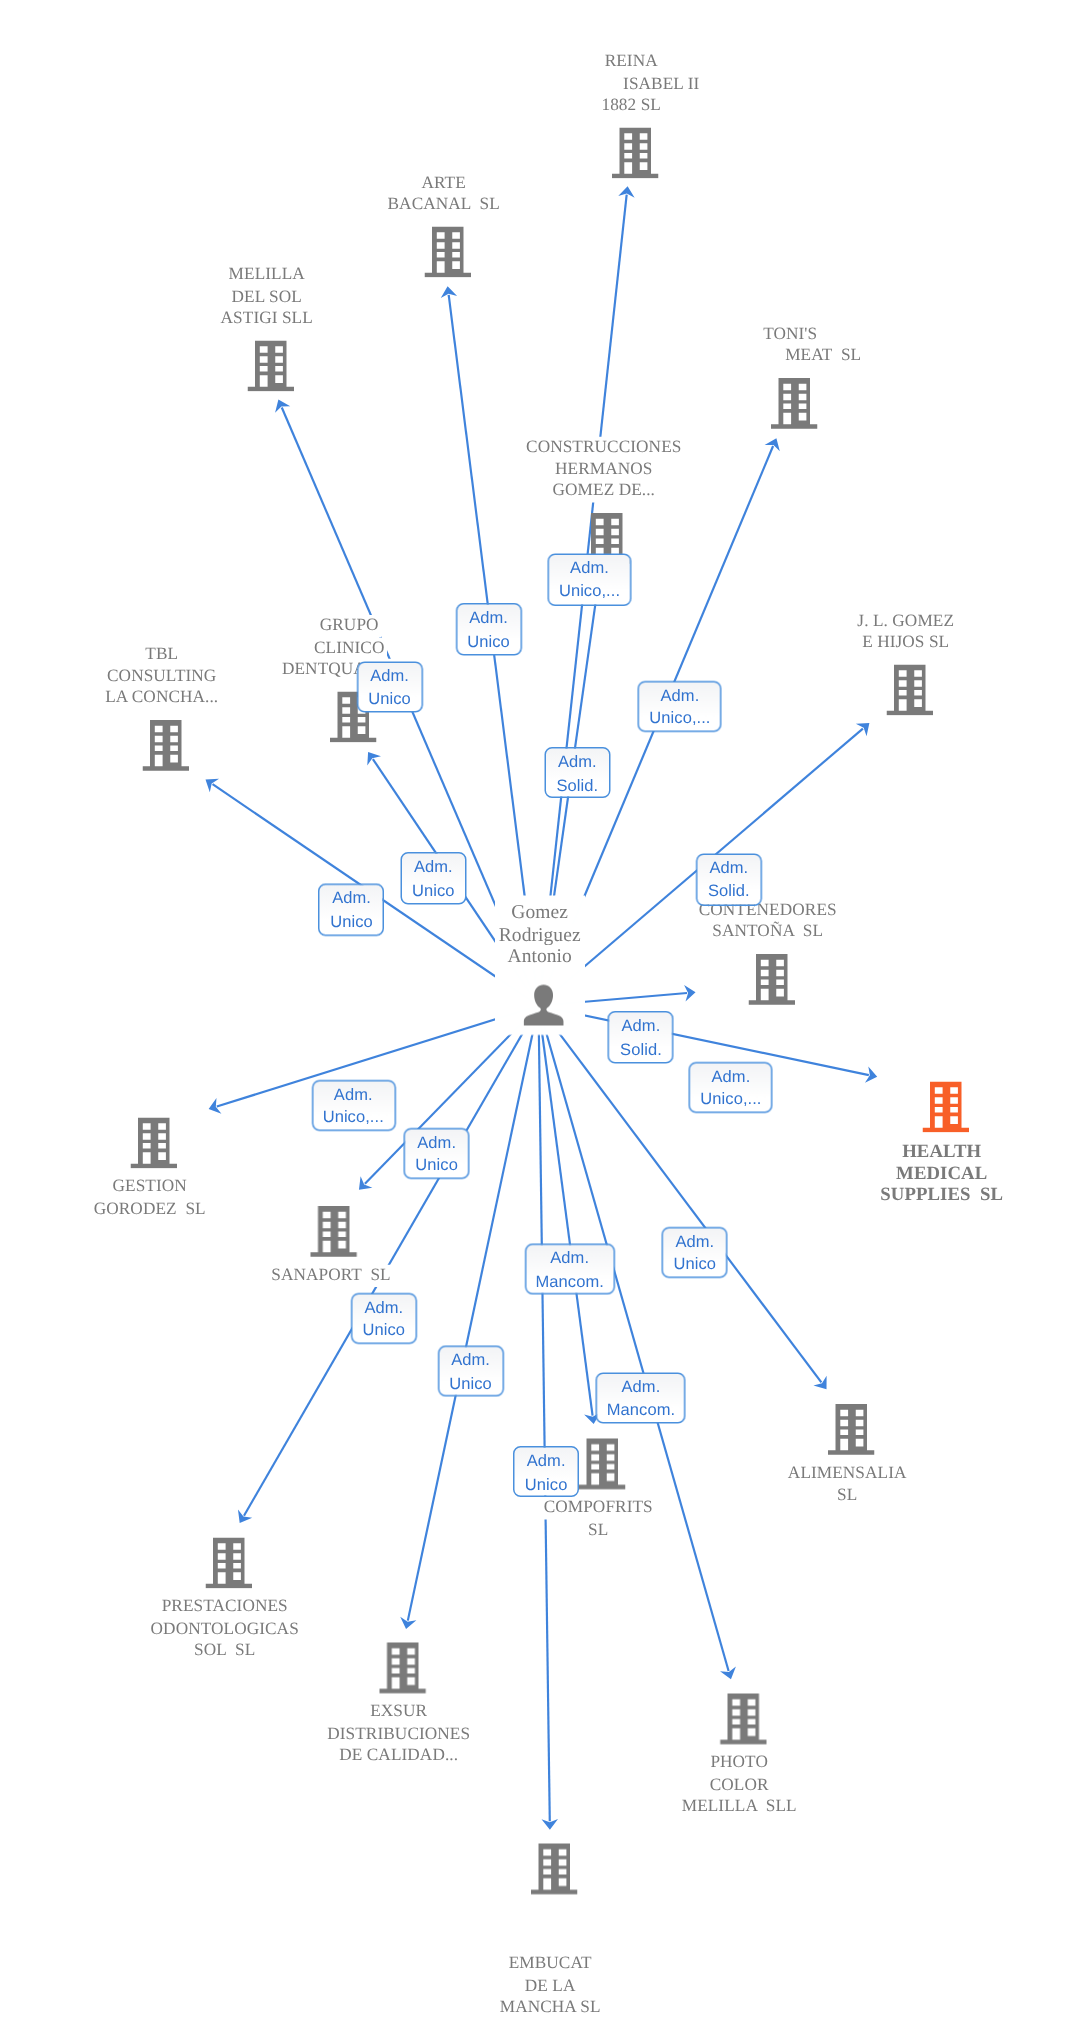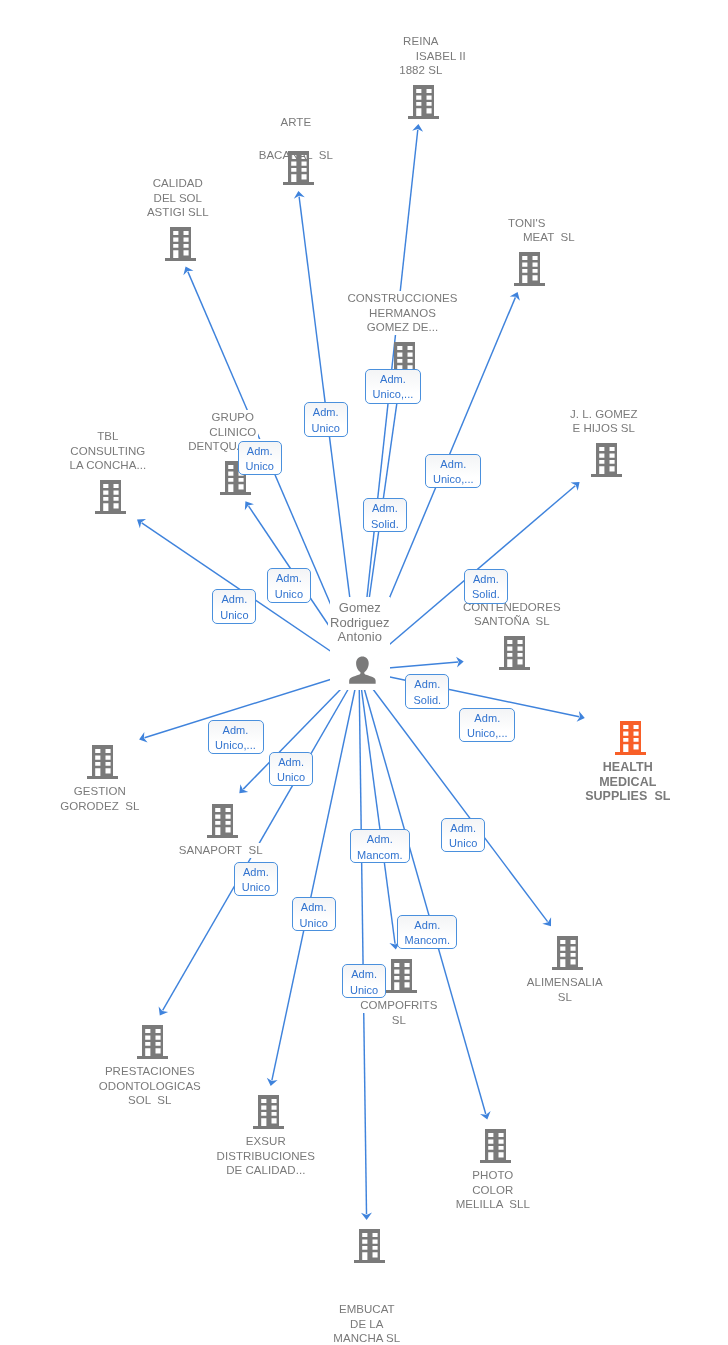--- a/index.html
+++ b/index.html
@@ -4,21 +4,21 @@
 <title>Empresia network diagram</title>
 <style>
   html,body{margin:0;padding:0;background:#ffffff;}
   body{width:728px;height:1345px;font-family:"Liberation Sans",sans-serif;overflow:hidden;}
   .edge-label,.node-label,.node-label>div,.edge-label>div{-webkit-font-smoothing:antialiased;transform:translateZ(0);}
   #stage{position:relative;width:728px;height:1345px;background:#fff;-webkit-font-smoothing:antialiased;}
   #edge-layer{position:absolute;left:0;top:0;width:728px;height:1345px;pointer-events:none;}
   .node{position:absolute;}
   .node-label{position:absolute;text-align:right;line-height:14.7px;
               color:#7a7a7a;white-space:pre;letter-spacing:0.05px;
-              display:flex;flex-direction:column;align-items:center;}
+              display:flex;flex-direction:column;align-items:center;font-family:Liberation Serif, serif;}
   .node-label.bold{font-weight:bold;}
   .node-label>div{background:rgba(255,255,255,0.996);}
   .node-icon{position:absolute;}
   .node-mask{position:absolute;background:rgba(255,255,255,0.996);}
   .edge-label{position:absolute;box-sizing:border-box;border:1.35px solid #4a90dd;border-radius:5px;
               background:linear-gradient(#f3f4f6,#ffffff 70%);color:#3173cf;font-size:11px;
               line-height:15.5px;text-align:center;white-space:nowrap;padding-top:2px;margin-top:27px;}
   .edge-label div{letter-spacing:0.05px;}
   #watermark{position:absolute;left:651px;top:1365px;white-space:nowrap;line-height:1;-webkit-font-smoothing:antialiased;transform:translateZ(0);}
   .wm-c{display:inline-block;color:#2c6476;font-size:18px;line-height:18px;
@@ -105,25 +105,25 @@
       <g>
         <line x1="359" y1="670.5" x2="547.5774336170798" y2="921.6419259160798" stroke="#3f83dc" stroke-width="1.45"></line>
         <path d="M551 926.2 L542.2786165932305 923.7449090704974 L547.9977487869121 922.20168940007 L551.0748999130765 917.1399564017042 Z" fill="#3f83dc"></path>
       </g>
     </svg>
   <div id="nodes">
       <div class="node-label" style="font-size: 11.5px; top: 33.9px; left: 220.8px; width: 400px;"><div style="padding-left: 2px; padding-right: 2px;">REINA</div><div style="padding-left: 2px; padding-right: 2px; margin-left: 40px;">ISABEL II</div><div style="padding-left: 2px; padding-right: 2px;">1882 SL</div></div>
       <div class="node node-icon" style="left: 407.5px; top: 85px;"><svg width="31" height="34" viewBox="0 0 31 34">
           <path fill="#7a7a7a" fill-rule="evenodd" d="M5.0 0 H26.0 V30.9 H31 V33.9 H0 V30.9 H5.0 ZM8.2 3.9 H13.4 V8.1 H8.2 ZM18.5 3.9 H23.6 V8.1 H18.5 ZM8.2 10.5 H13.4 V14.8 H8.2 ZM18.5 10.5 H23.6 V14.8 H18.5 ZM8.2 17.0 H13.4 V20.7 H8.2 ZM18.5 17.0 H23.6 V20.7 H18.5 ZM8.2 23.2 H13.4 V30.9 H8.2 ZM18.5 23.2 H23.6 V28.4 H18.5 Z"></path>
         </svg></div>
-      <div class="node-label" style="font-size: 11.5px; top: 114.6px; left: 95.8px; width: 400px; gap: 19px;"><div style="padding-left: 2px; padding-right: 2px;">ARTE</div><div style="padding-left: 2px; padding-right: 2px;">BACANAL  SL</div></div>
+      <div class="node-label" style="font-size: 11.5px; top: 114.6px; left: 95.8px; width: 400px;"><div style="padding-left: 2px; padding-right: 2px;">ARTE</div><div style="padding-left: 2px; padding-right: 2px;">BACANAL  SL</div></div>
       <div class="node node-icon" style="left: 282.5px; top: 151px;"><svg width="31" height="34" viewBox="0 0 31 34">
           <path fill="#7a7a7a" fill-rule="evenodd" d="M5.0 0 H26.0 V30.9 H31 V33.9 H0 V30.9 H5.0 ZM8.2 3.9 H13.4 V8.1 H8.2 ZM18.5 3.9 H23.6 V8.1 H18.5 ZM8.2 10.5 H13.4 V14.8 H8.2 ZM18.5 10.5 H23.6 V14.8 H18.5 ZM8.2 17.0 H13.4 V20.7 H8.2 ZM18.5 17.0 H23.6 V20.7 H18.5 ZM8.2 23.2 H13.4 V30.9 H8.2 ZM18.5 23.2 H23.6 V28.4 H18.5 Z"></path>
         </svg></div>
-      <div class="node-label" style="font-size: 11.5px; top: 175.9px; left: -22.2px; width: 400px;"><div style="padding-left: 2px; padding-right: 2px;">CALIDAD</div><div style="padding-left: 2px; padding-right: 2px;">DEL SOL</div><div style="padding-left: 2px; padding-right: 2px;">ASTIGI SLL</div></div>
+      <div class="node-label" style="font-size: 11.5px; top: 175.9px; left: -22.2px; width: 400px;"><div style="padding-left: 2px; padding-right: 2px;">MELILLA</div><div style="padding-left: 2px; padding-right: 2px;">DEL SOL</div><div style="padding-left: 2px; padding-right: 2px;">ASTIGI SLL</div></div>
       <div class="node node-icon" style="left: 164.5px; top: 227px;"><svg width="31" height="34" viewBox="0 0 31 34">
           <path fill="#7a7a7a" fill-rule="evenodd" d="M5.0 0 H26.0 V30.9 H31 V33.9 H0 V30.9 H5.0 ZM8.2 3.9 H13.4 V8.1 H8.2 ZM18.5 3.9 H23.6 V8.1 H18.5 ZM8.2 10.5 H13.4 V14.8 H8.2 ZM18.5 10.5 H23.6 V14.8 H18.5 ZM8.2 17.0 H13.4 V20.7 H8.2 ZM18.5 17.0 H23.6 V20.7 H18.5 ZM8.2 23.2 H13.4 V30.9 H8.2 ZM18.5 23.2 H23.6 V28.4 H18.5 Z"></path>
         </svg></div>
       <div class="node-label" style="font-size: 11.5px; top: 215.6px; left: 326.8px; width: 400px;"><div style="padding-left: 2px; padding-right: 2px;">TONI'S</div><div style="padding-left: 2px; padding-right: 2px; margin-left: 44px;">MEAT  SL</div></div>
       <div class="node node-icon" style="left: 513.5px; top: 252px;"><svg width="31" height="34" viewBox="0 0 31 34">
           <path fill="#7a7a7a" fill-rule="evenodd" d="M5.0 0 H26.0 V30.9 H31 V33.9 H0 V30.9 H5.0 ZM8.2 3.9 H13.4 V8.1 H8.2 ZM18.5 3.9 H23.6 V8.1 H18.5 ZM8.2 10.5 H13.4 V14.8 H8.2 ZM18.5 10.5 H23.6 V14.8 H18.5 ZM8.2 17.0 H13.4 V20.7 H8.2 ZM18.5 17.0 H23.6 V20.7 H18.5 ZM8.2 23.2 H13.4 V30.9 H8.2 ZM18.5 23.2 H23.6 V28.4 H18.5 Z"></path>
         </svg></div>
       <div class="node-label" style="font-size: 11.5px; top: 290.9px; left: 202.5px; width: 400px;"><div style="padding-left: 2px; padding-right: 2px;">CONSTRUCCIONES</div><div style="padding-left: 2px; padding-right: 2px;">HERMANOS</div><div style="padding-left: 2px; padding-right: 2px;">GOMEZ DE...</div></div>
       <div class="node node-icon" style="left: 389.2px; top: 342px;"><svg width="31" height="34" viewBox="0 0 31 34">
           <path fill="#7a7a7a" fill-rule="evenodd" d="M5.0 0 H26.0 V30.9 H31 V33.9 H0 V30.9 H5.0 ZM8.2 3.9 H13.4 V8.1 H8.2 ZM18.5 3.9 H23.6 V8.1 H18.5 ZM8.2 10.5 H13.4 V14.8 H8.2 ZM18.5 10.5 H23.6 V14.8 H18.5 ZM8.2 17.0 H13.4 V20.7 H8.2 ZM18.5 17.0 H23.6 V20.7 H18.5 ZM8.2 23.2 H13.4 V30.9 H8.2 ZM18.5 23.2 H23.6 V28.4 H18.5 Z"></path>

